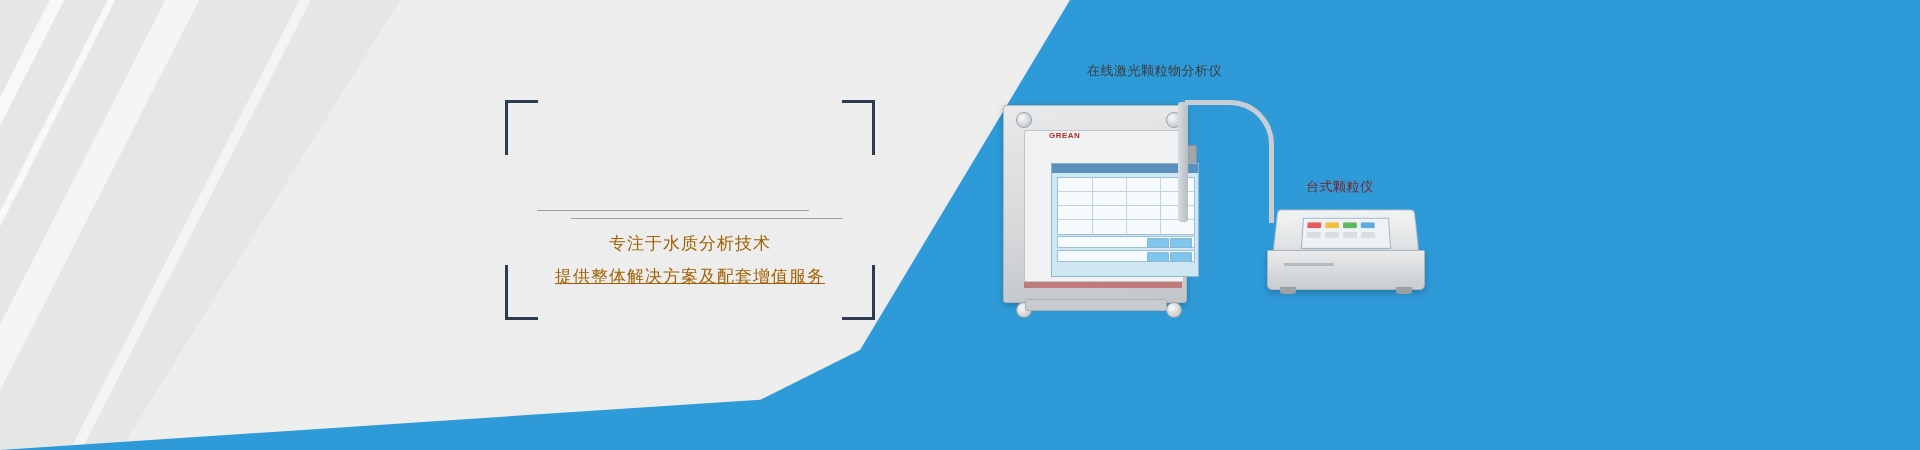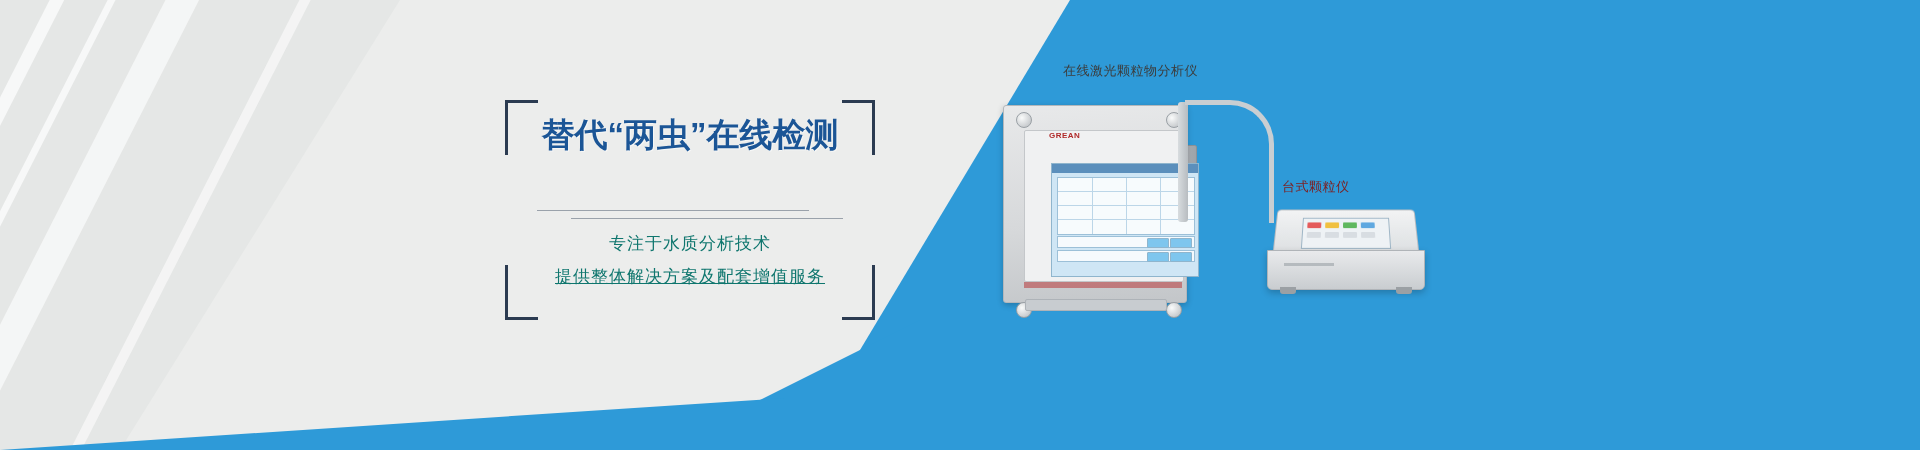--- a/index.html
+++ b/index.html
@@ -67,29 +67,30 @@
 
   .divider-wrap{
     position:absolute;left:32px;top:110px;width:306px;height:14px;
   }
   .divider{position:absolute;height:1px;background:#9aa2ab;}
   .divider.d1{left:0;top:0;width:272px;}
   .divider.d2{left:34px;top:8px;width:272px;}
 
   .subline{
     position:absolute;left:0;width:370px;text-align:center;
-    color:#0f766e;font-size:17px;letter-spacing:1px;
+    color:#a16207;font-size:17px;letter-spacing:1px;
   }
   .subline.sb1{top:132px;}
   .subline.sb2{top:165px;text-decoration:underline;}
 
   
   .device-label{
     position:absolute;color:#ffffff;font-size:13px;letter-spacing:.5px;
     white-space:nowrap;
+    margin-left:24px;
   }
   .device-label.lbl-analyzer{left:1063px;top:62px;color:#3c3c3c;}
   .device-label.lbl-bench{left:1282px;top:178px;color:#7f1d1d;}
 
   
   .analyzer{position:absolute;left:995px;top:95px;width:200px;height:220px;}
   .an-body{
     position:absolute;left:8px;top:10px;width:182px;height:196px;
     background:linear-gradient(175deg,#e8e9ea 0%,#d6d8da 60%,#c3c6c9 100%);
     border:1px solid #b3b7bb;border-radius:3px;
@@ -206,21 +207,20 @@
   <div class="bg-blue-wedge"></div>
   <div class="bg-blue-bottom"></div>
 
   <div class="text-block">
     <span class="corner tl"></span>
     <span class="corner tr"></span>
     <span class="corner bl"></span>
     <span class="corner br"></span>
 
     <div class="headline">
-      <span class="l2">替代“两虫”在线检测</span>
     </div>
 
     <div class="divider-wrap">
       <span class="divider d1"></span>
       <span class="divider d2"></span>
     </div>
 
     <div class="subline sb1">专注于水质分析技术</div>
     <div class="subline sb2">提供整体解决方案及配套增值服务</div>
   </div>

